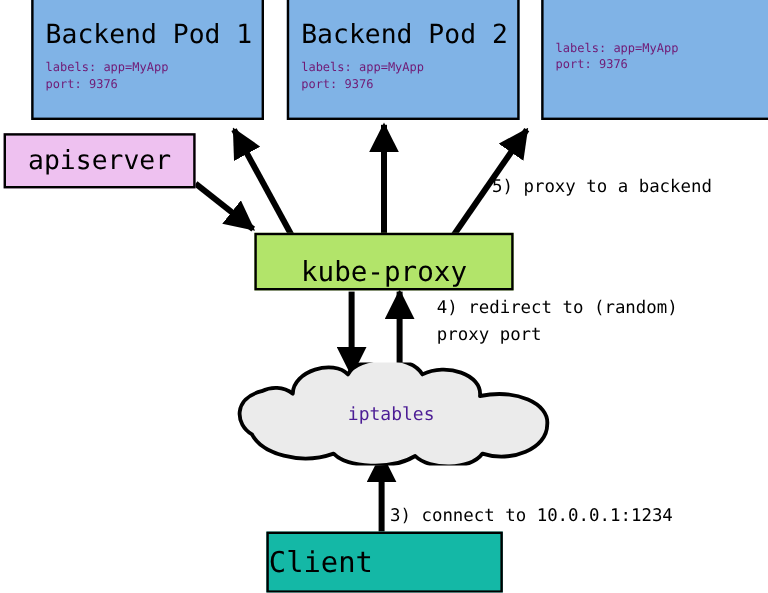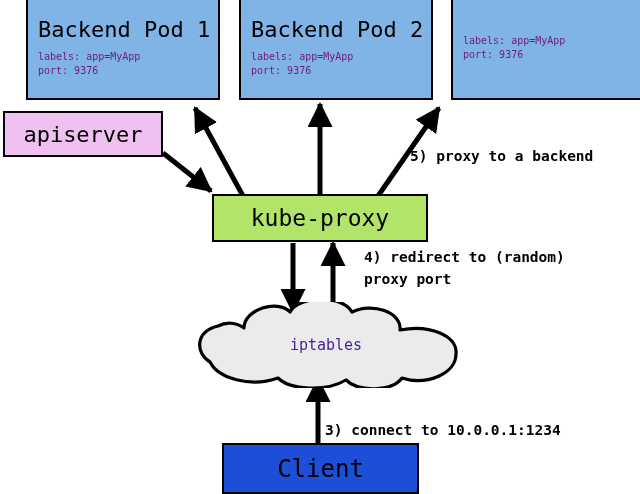--- a/index.html
+++ b/index.html
@@ -55,30 +55,29 @@
     justify-content: center;
   }
   .apiserver-label {
     font-size: 22px;
     color: #000;
     white-space: nowrap;
   }
   .node.kubeproxy {
     background: #b2e46a;
     align-items: center;
-    justify-content: center;
+    justify-content: flex-end;
   }
   .kubeproxy-label {
     font-size: 23px;
     color: #000;
     white-space: nowrap;
   }
   .node.client {
-    background: #1d4ed8;
-    align-items: center;
+    background: #14b8a6;
     justify-content: center;
   }
   .client-label {
     font-size: 24px;
     color: #000;
     white-space: nowrap;
   }
   
   .cloud-wrap {
     position: absolute;
@@ -94,21 +93,21 @@
     width: 280px;
     text-align: center;
     font-size: 15px;
     color: #4c1d95;
     pointer-events: none;
   }
   
   .step {
     position: absolute;
     font-family: "DejaVu Sans Mono", monospace;
-    font-weight: bold;
+    font-weight: normal;
     font-size: 14.5px;
     line-height: 1.52;
     color: #000;
     white-space: pre;
   }
 </style>
 </head>
 <body>
 
 <div id="canvas">

